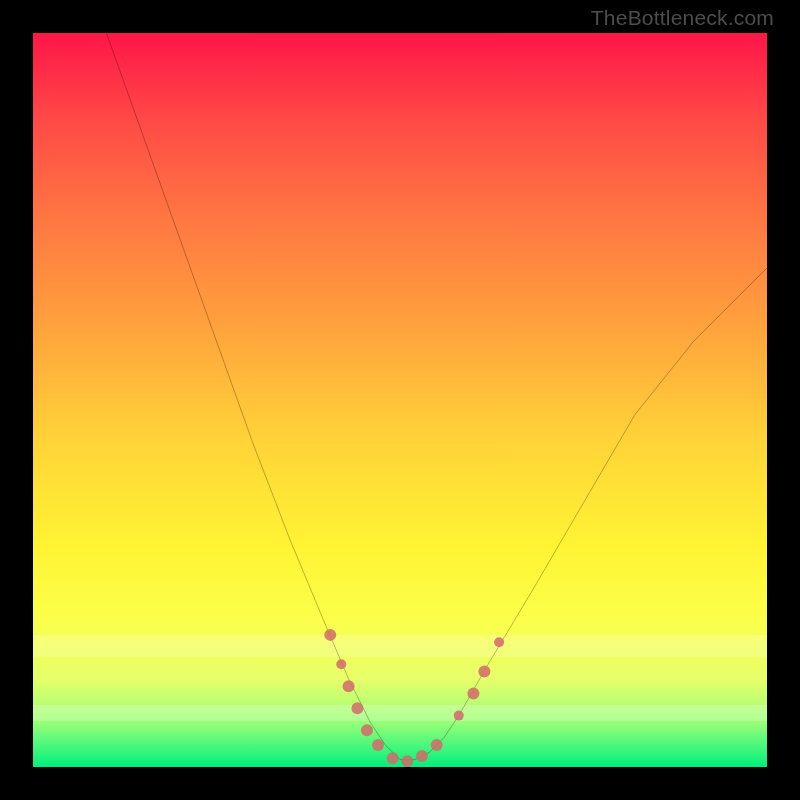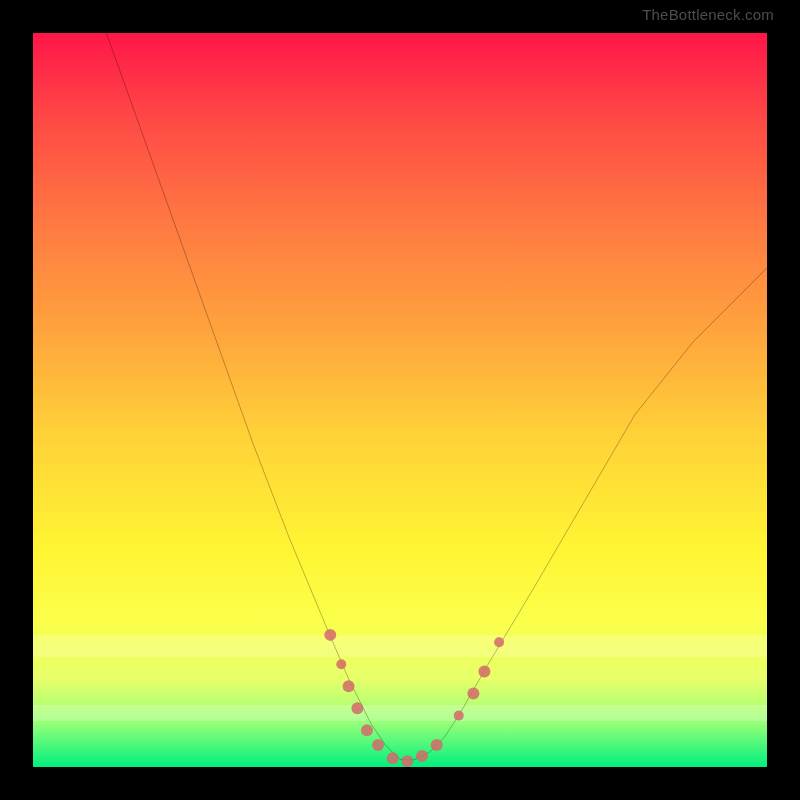--- a/index.html
+++ b/index.html
@@ -67,21 +67,21 @@
     left: 0;
     top: 0;
     width: 100%;
     height: 100%;
   }
   .watermark {
     position: absolute;
     top: 6px;
     right: 26px;
     color: #4d4d4d;
-    font-size: 15px;
+    font-size: 21px;
     font-weight: 500;
     letter-spacing: 0.2px;
   }
 </style>
 </head>
 <body>
 
 <div class="frame">
   <div class="plot-area">
     <div class="gradient-bg"></div>

